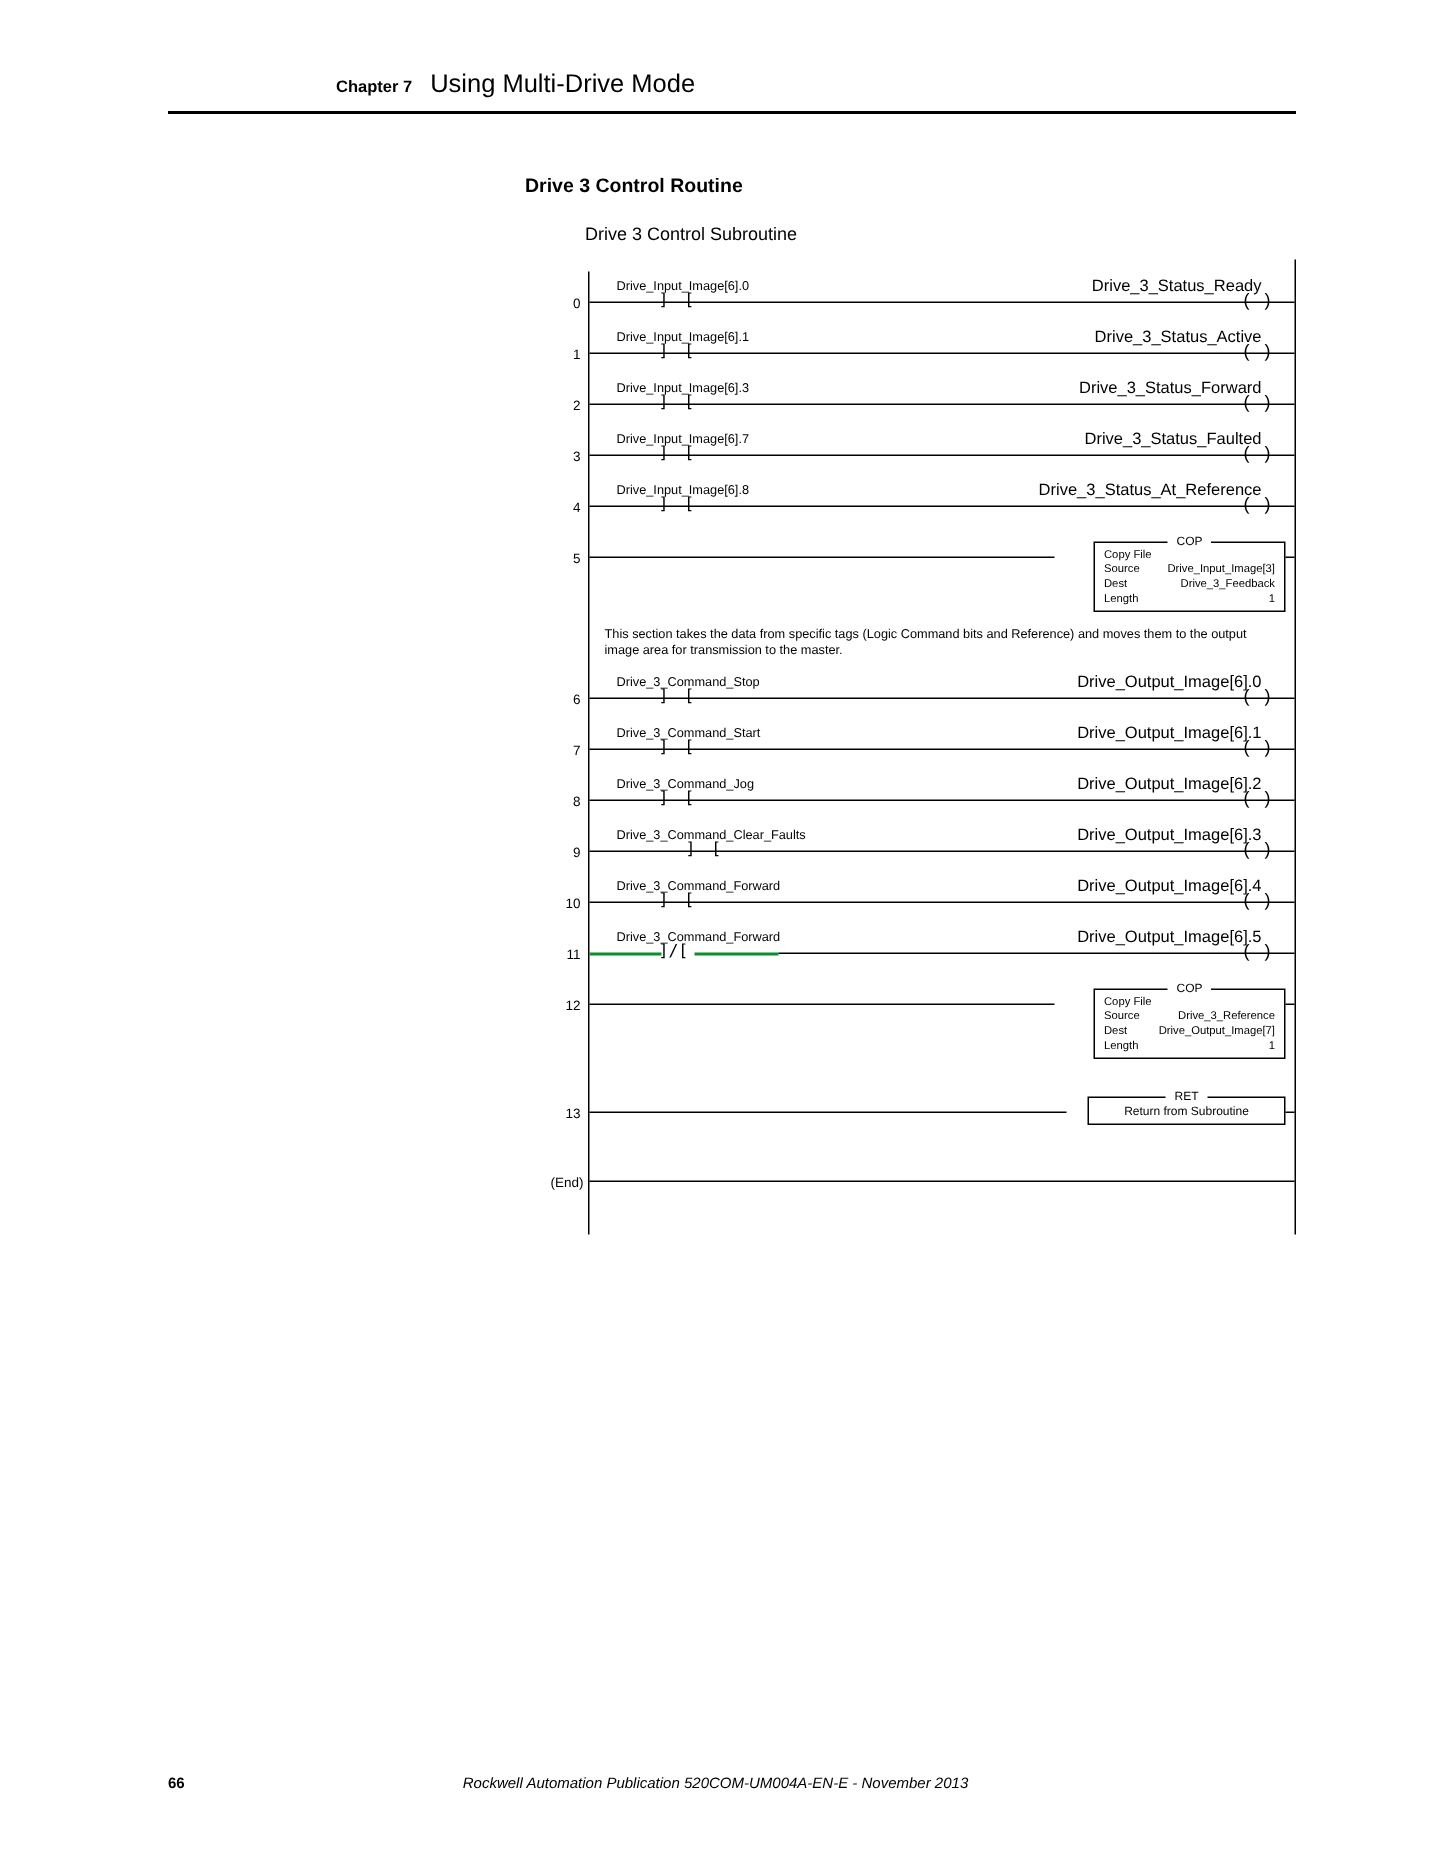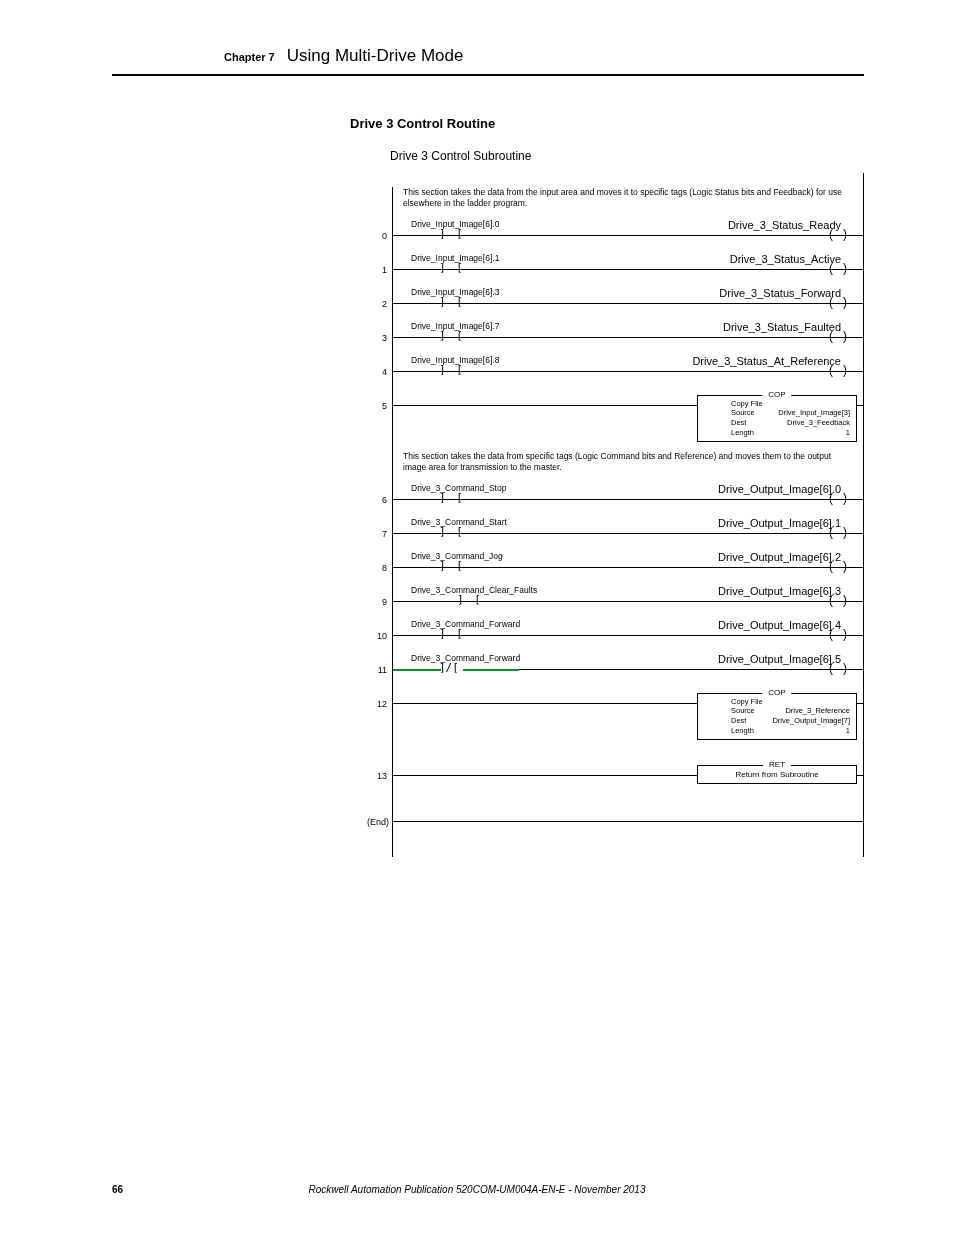--- a/index.html
+++ b/index.html
@@ -31,25 +31,25 @@
   .rung-num { position: absolute; left: -20px; top: 16px; font-size: 9px; width: 14px; text-align: right; }
   .rung-wire { position: absolute; left: 0; right: 0; top: 20px; border-top: 1px solid #000; }
   .rung-label-left { position: absolute; left: 18px; top: 4px; font-size: 8.5px; }
   .rung-label-right { position: absolute; right: 22px; top: 4px; font-size: 11px; text-align: right; }
   .ote { position: absolute; right: 18px; top: 13px; width: 14px; height: 14px; }
   .ote::before { content:"("; position:absolute; left:-2px; top:-1px; font-size:12px; }
   .ote::after { content:")"; position:absolute; right:-2px; top:-1px; font-size:12px; }
   .box-rung { position: relative; min-height: 60px; }
   .box-rung .rung-wire-short { position:absolute; left:0; top:20px; width:310px; border-top:1px solid #000; }
   .box-rung .rung-wire-right { position:absolute; right:0; top:20px; width:8px; border-top:1px solid #000; }
-  .instr-box { position: absolute; right: 6px; top: 10px; width: 160px; border: 1px solid #000; font-size: 7.5px; background:#fff; }
+  .instr-box { position: absolute; right: 6px; top: 10px; width: 128px; border: 1px solid #000; font-size: 7.5px; background:#fff; }
   .instr-title { text-align:center; font-size:8px; border-bottom: none; position: relative; top:-6px; background:#fff; display:inline-block; padding:0 6px; left:50%; transform:translateX(-50%); }
-  .instr-body { padding: 0 6px 4px 6px; margin-top:-6px;margin-left:27px; }
+  .instr-body { padding: 0 6px 4px 6px; margin-top:-6px; }
   .instr-row { display:flex; justify-content:space-between; line-height:1.3; }
-  .ret-box { position:absolute; right:6px; top:10px; width:160px; border:1px solid #000; font-size:8px; padding:4px; text-align:center; background:#fff;}
+  .ret-box { position:absolute; right:6px; top:10px; width:132px; border:1px solid #000; font-size:8px; padding:4px; text-align:center; background:#fff;}
   .ret-title { position:absolute; top:-6px; left:50%; transform:translateX(-50%); background:#fff; padding:0 6px; font-size:8px;}
   .footer { position:absolute; bottom:40px; left:0; right:0; display:flex; justify-content:space-between; padding: 0 90px 0 112px; font-size:10px;}
   .footer .page { font-weight:bold; }
   .footer .pub { position:absolute; left:50%; transform:translateX(-50%); font-size:10px;font-style:italic; }
   .rung-11 .left-seg { position:absolute; left:0; top:20px; width:48px; border-top:2px solid #0a8f2a; }
   .rung-11 .mid-seg { position:absolute; left:70px; top:20px; width:56px; border-top:2px solid #0a8f2a; }
   .rung-11 .rest-seg { position:absolute; left:126px; top:20px; right:0; border-top:1px solid #000; }
   .xic-sym, .xio-sym { position:absolute; left:46px; top:12px; font-size:11px; font-family: monospace; letter-spacing: 2px; }
   .xio-sym { letter-spacing: 0px; }
 </style>
@@ -59,21 +59,20 @@
 <div class="header-line">
   <span class="chapter-label">Chapter 7</span>
   <span class="chapter-title">Using Multi-Drive Mode</span>
 </div>
 
 <div class="section-heading">Drive 3 Control Routine</div>
 <div class="subroutine-title">Drive 3 Control Subroutine</div>
 
 <div class="ladder-container">
   <div class="ladder-inner">
-  <div class="desc">This section takes the data from the input area and moves it to specific tags (Logic Status bits and Feedback) for use elsewhere in the ladder program.</div>
 
   <div class="rung">
     <div class="rung-num">0</div>
     <div class="rung-wire"></div>
     <div class="rung-label-left">Drive_Input_Image[6].0</div>
     <div class="xic-sym">] [</div>
     <div class="rung-label-right">Drive_3_Status_Ready</div>
     <div class="ote"></div>
   </div>
 

